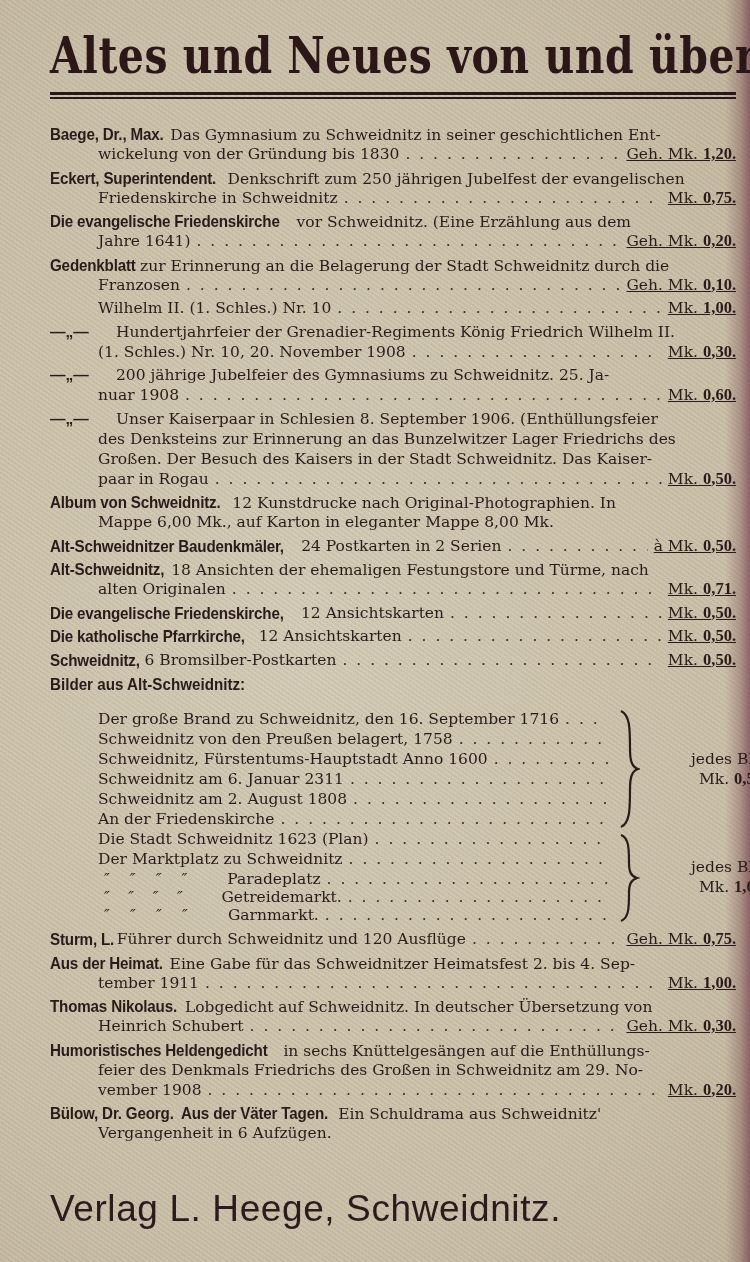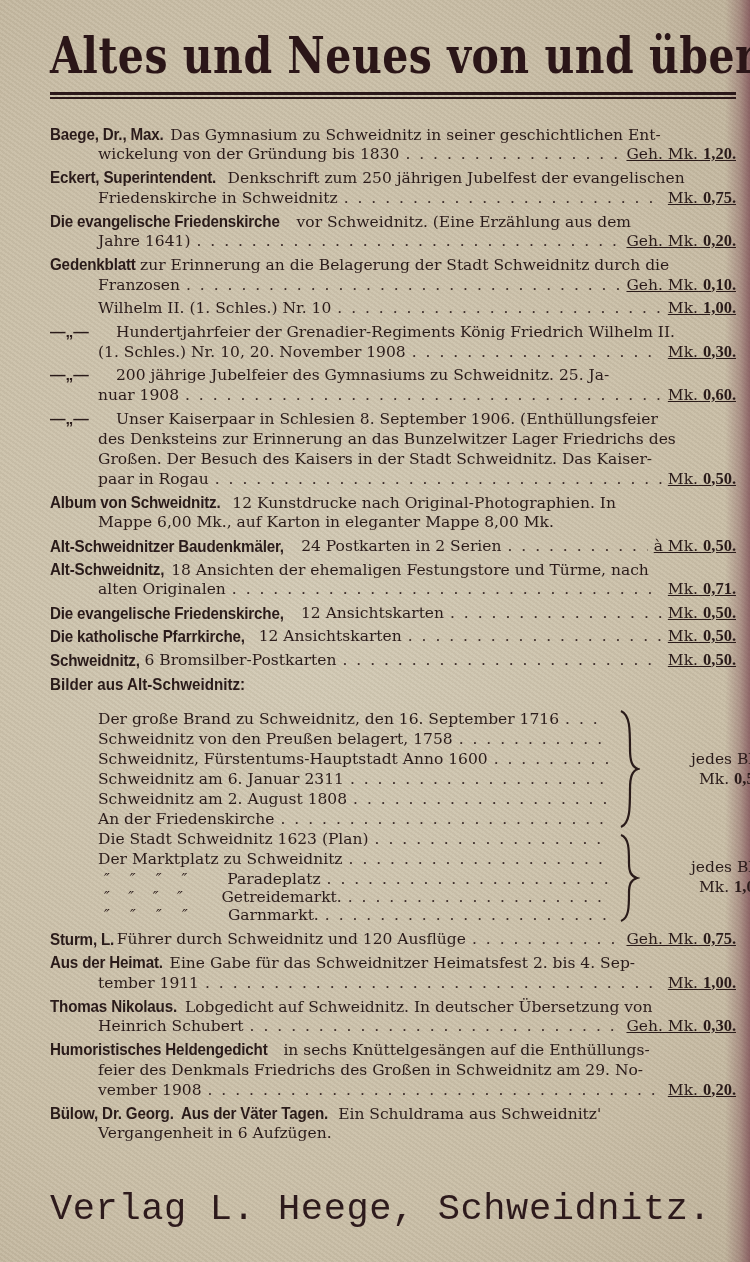--- a/index.html
+++ b/index.html
@@ -21,21 +21,21 @@
     font-size: 41px; letter-spacing: 0.5px; line-height: 60px;
     color: #2b1618; transform: scaleY(1.25); transform-origin: top left;
     white-space: nowrap;
   }
   .rule { position: absolute; left: 50px; width: 686px; background: #2a1719; }
   .rule.r1 { top: 92px; height: 3px; }
   .rule.r2 { top: 97px; height: 2px; }
 
   .entries { position: absolute; left: 50px; top: 124px; width: 686px; }
   .entry { font-size: 15.5px; line-height: 20px; margin-bottom: 3.5px; }
-  .line { display: flex; align-items: center; white-space: nowrap; overflow: hidden; height: 20px; }
+  .line { display: flex; align-items: flex-start; white-space: nowrap; overflow: hidden; height: 20px; }
   .indent { padding-left: 48px; }
   .author { font-family: "Liberation Sans", sans-serif; font-weight: bold; font-size: 16.5px; letter-spacing: -0.2px; transform: scaleX(0.92); transform-origin: left; display:inline-block; margin-right: -8px; }
   .dash { font-family: "Liberation Sans", sans-serif; font-weight: bold; display:inline-block; width: 66px; }
   .txt { flex: 0 1 auto; }
   .just { display: flex; justify-content: space-between; width: 100%; }
   .dots { flex: 1 1 auto; overflow: hidden; margin: 0 6px; letter-spacing: 9px; color: #3a2a28; }
   .dots::before { content: ". . . . . . . . . . . . . . . . . . . . . . . . . . . . . . . . . . . . . . . . . . . . . . . . . . . . . . . . . . . . . . . ."; letter-spacing: 2px; }
   .price { flex: 0 0 auto; text-decoration: underline; }
   .price b { font-family: "Liberation Serif", serif; font-weight: bold; font-size: 16.5px; }
 
@@ -45,21 +45,21 @@
   .g-line { display: flex; white-space: nowrap; height: 20px; line-height: 20px; font-size: 15.5px; width: 510px; }
   .g-line .dots { margin-right: 0; }
   .brace { position: absolute; left: 520px; font-size: 20px; color: #2a1b1a; }
   .brace svg { display: block; }
   .each { position: absolute; left: 575px; text-align: center; font-size: 15.5px; line-height: 20px; width: 120px; }
   .each b { font-family: "Liberation Serif", serif; font-weight: bold; font-size: 16.5px; }
   .ditto { display: inline-block; width: 62px; text-align: left; padding-left: 6px; font-style: italic; }
 
   .publisher {
     position: absolute; left: 50px; top: 1186px; width: 690px;
-    font-family: Liberation Mono, monospace; font-size: 37px; line-height: 46px;
+    font-family: Liberation Sans, sans-serif; font-size: 37px; line-height: 46px;
     color: #2d1a1c; letter-spacing: 0.6px; white-space: nowrap;
   }
 </style>
 </head>
 <body>
 
 <div class="page">
 
   <div class="title">Altes und Neues von und über Schweidnitz.</div>
   <div class="rule r1"></div>

